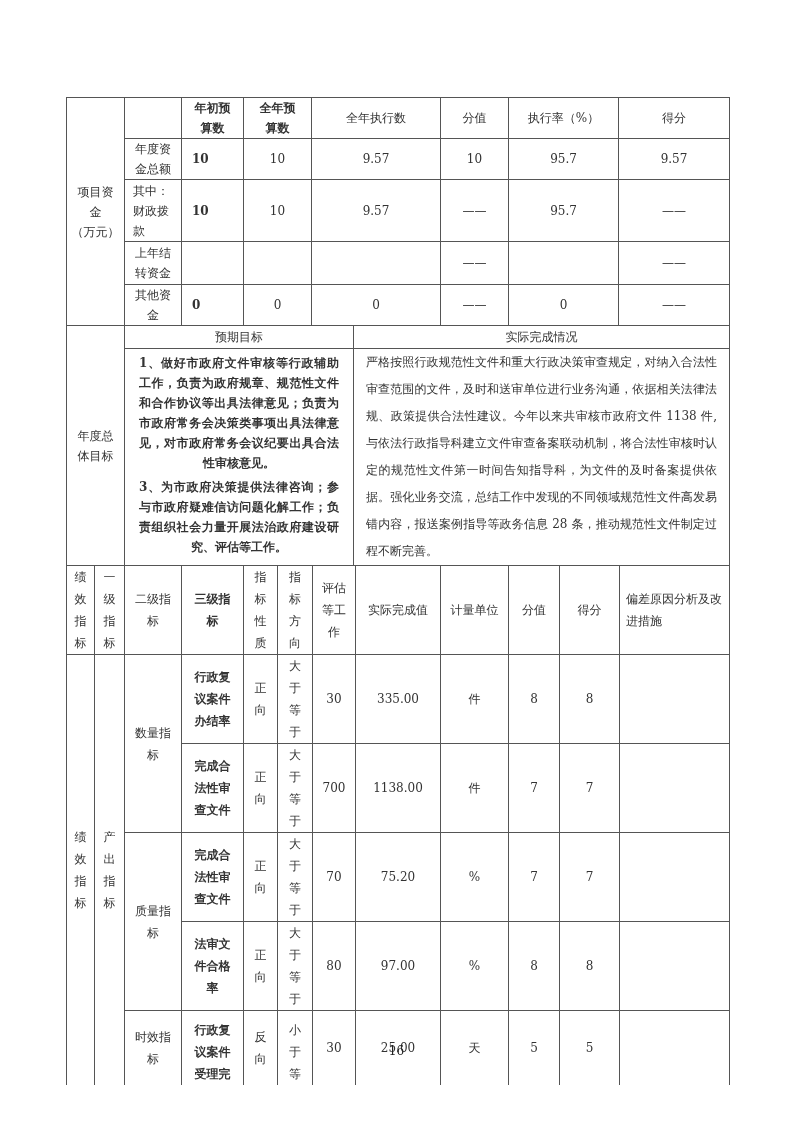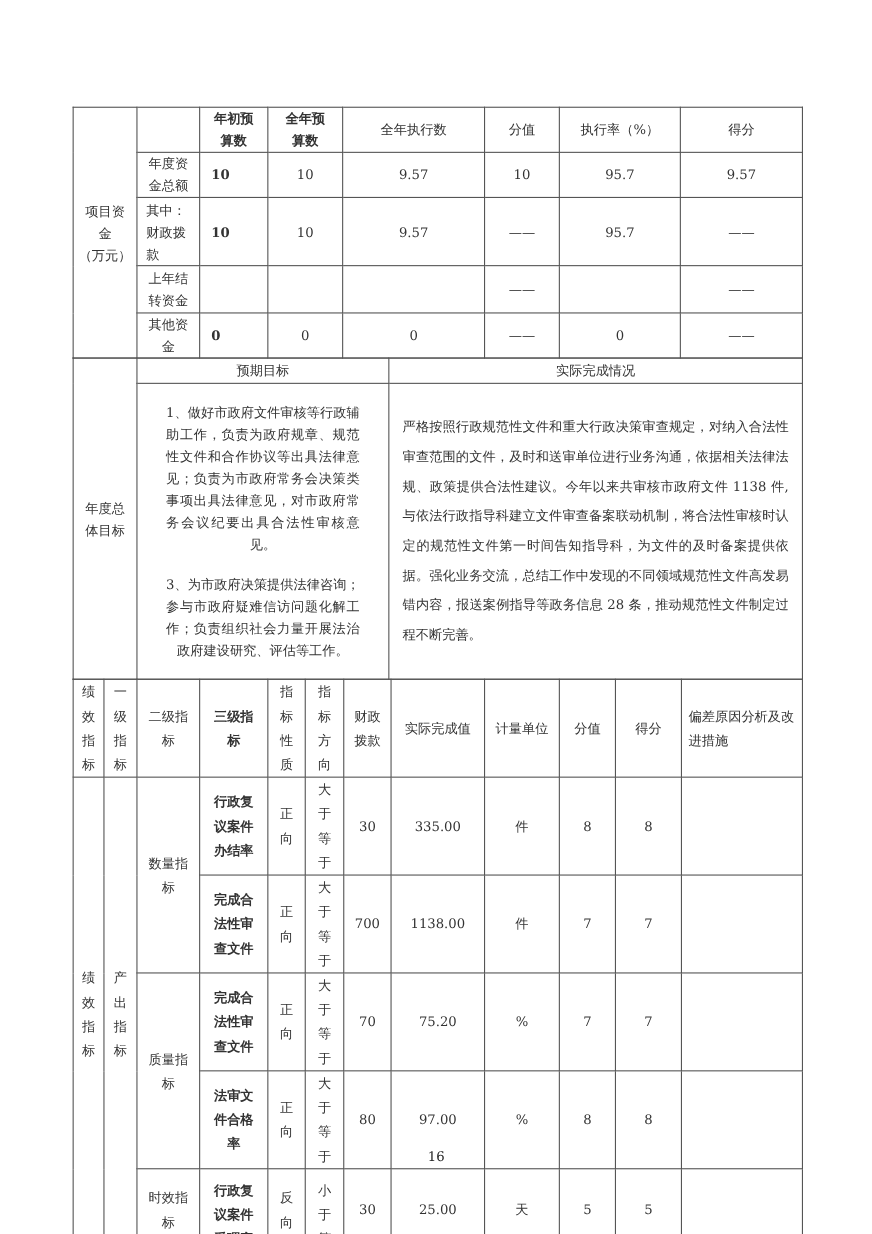--- a/index.html
+++ b/index.html
@@ -10,21 +10,21 @@
   td { border: 1px solid #555; padding: 0 8px; text-align: center; vertical-align: middle;
        line-height: 20px; overflow: hidden; word-break: break-all; }
   .t2 { margin-top: -1px; }
   .t3 { margin-top: -1px; }
   .left { text-align: left; }
   .pre { white-space: pre; padding: 0 2px; }
   .p10 { padding: 0 10px; font-weight: bold; }
   .p6 { padding: 0 6px; }
   .p4 { padding: 0 4px; }
   .goal-text { padding: 0 10px; vertical-align: top; }
-  .goal-text p { margin: 16px; text-align: justify; text-align-last: center; line-height: 20px; }
+  .goal-text p { margin: 4px; text-align: justify; text-align-last: center; line-height: 20px; font-weight: bold; }
   .actual-text { padding: 0 12px 0 12px; text-align: justify; line-height: 27px; }
   .t3 td { line-height: 22px; }
   .t3 .last td { border-bottom: none; vertical-align: top; padding-top: 8px; }
   .t3 .last td.mid { vertical-align: middle; padding-top: 0; }
   .page-number { position: absolute; top: 1044px; left: 0; width: 793px; text-align: center;
                  font-size: 12px; color: #222; }
 </style>
 </head>
 <body>
 
@@ -131,21 +131,21 @@
         <col style="width:110px">
       </colgroup>
     <tbody>
         <tr style="height:84px">
       <td class="p4">绩效指标</td>
       <td class="p4">一级指标</td>
       <td>二级指标</td>
       <td class="p10">三级指标</td>
       <td class="p6">指标性质</td>
       <td class="p6">指标方向</td>
-      <td class="p4">财政拨款</td>
+      <td class="p4">评估等工作</td>
       <td class="p4">实际完成值</td>
       <td>计量单位</td>
       <td>分值</td>
       <td>得分</td>
       <td class="left p6">偏差原因分析及改进措施</td>
     </tr>
 
     <tr style="height:84px">
       <td rowspan="5" class="p4 mid" style="border-bottom:none">绩效指标</td>
       <td rowspan="5" class="p4 mid" style="border-bottom:none">产出指标</td>

